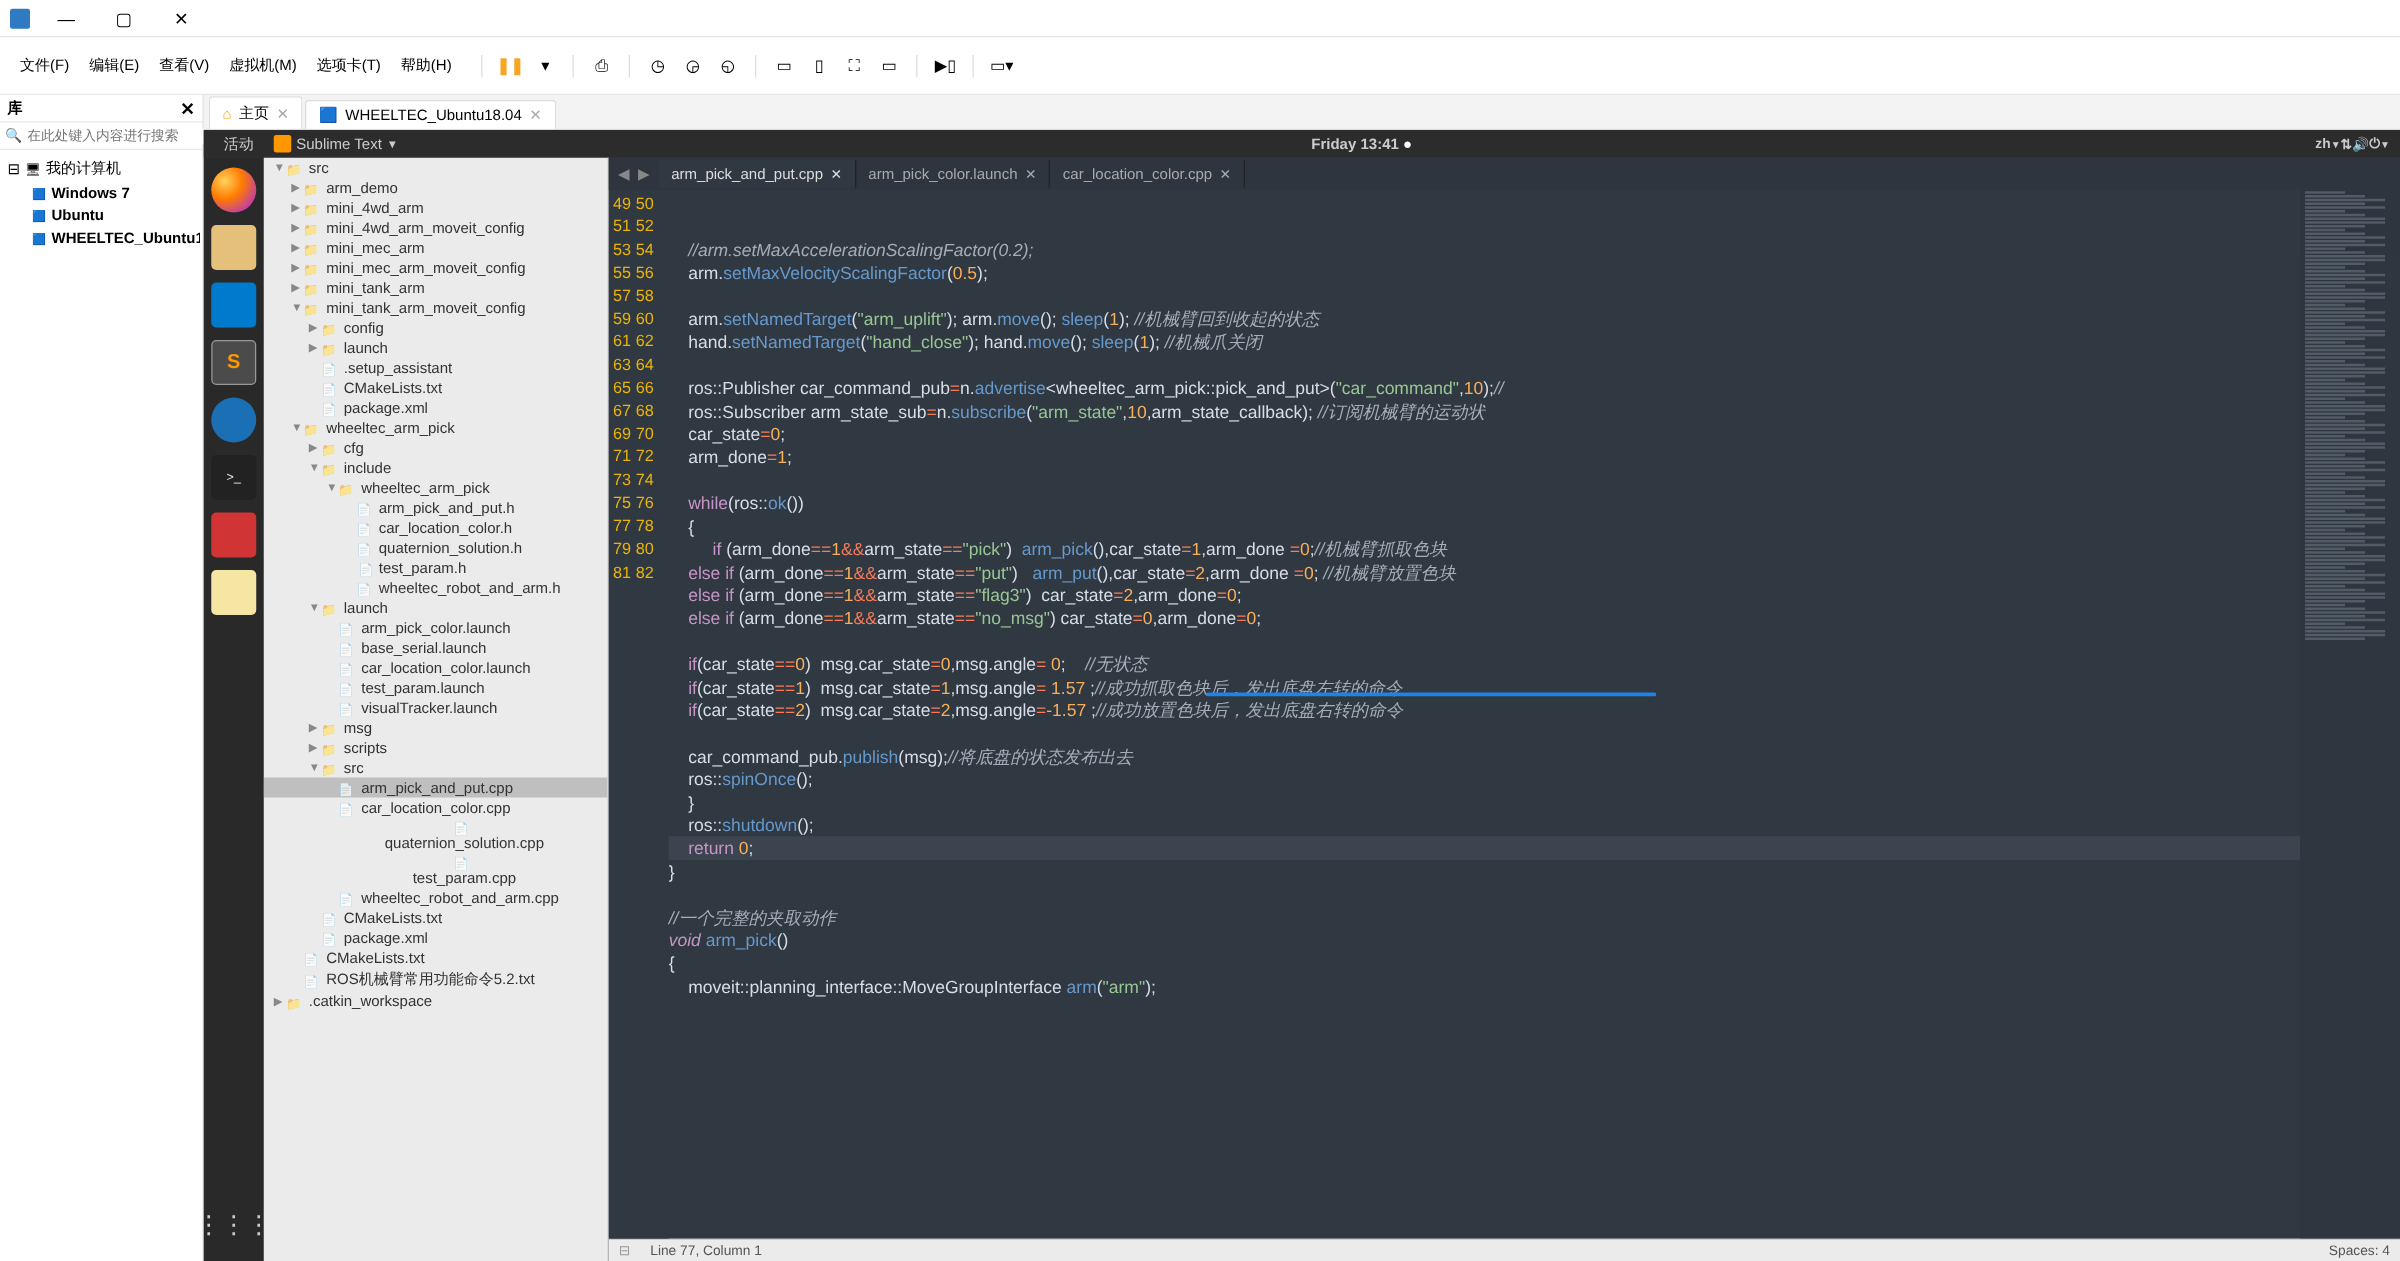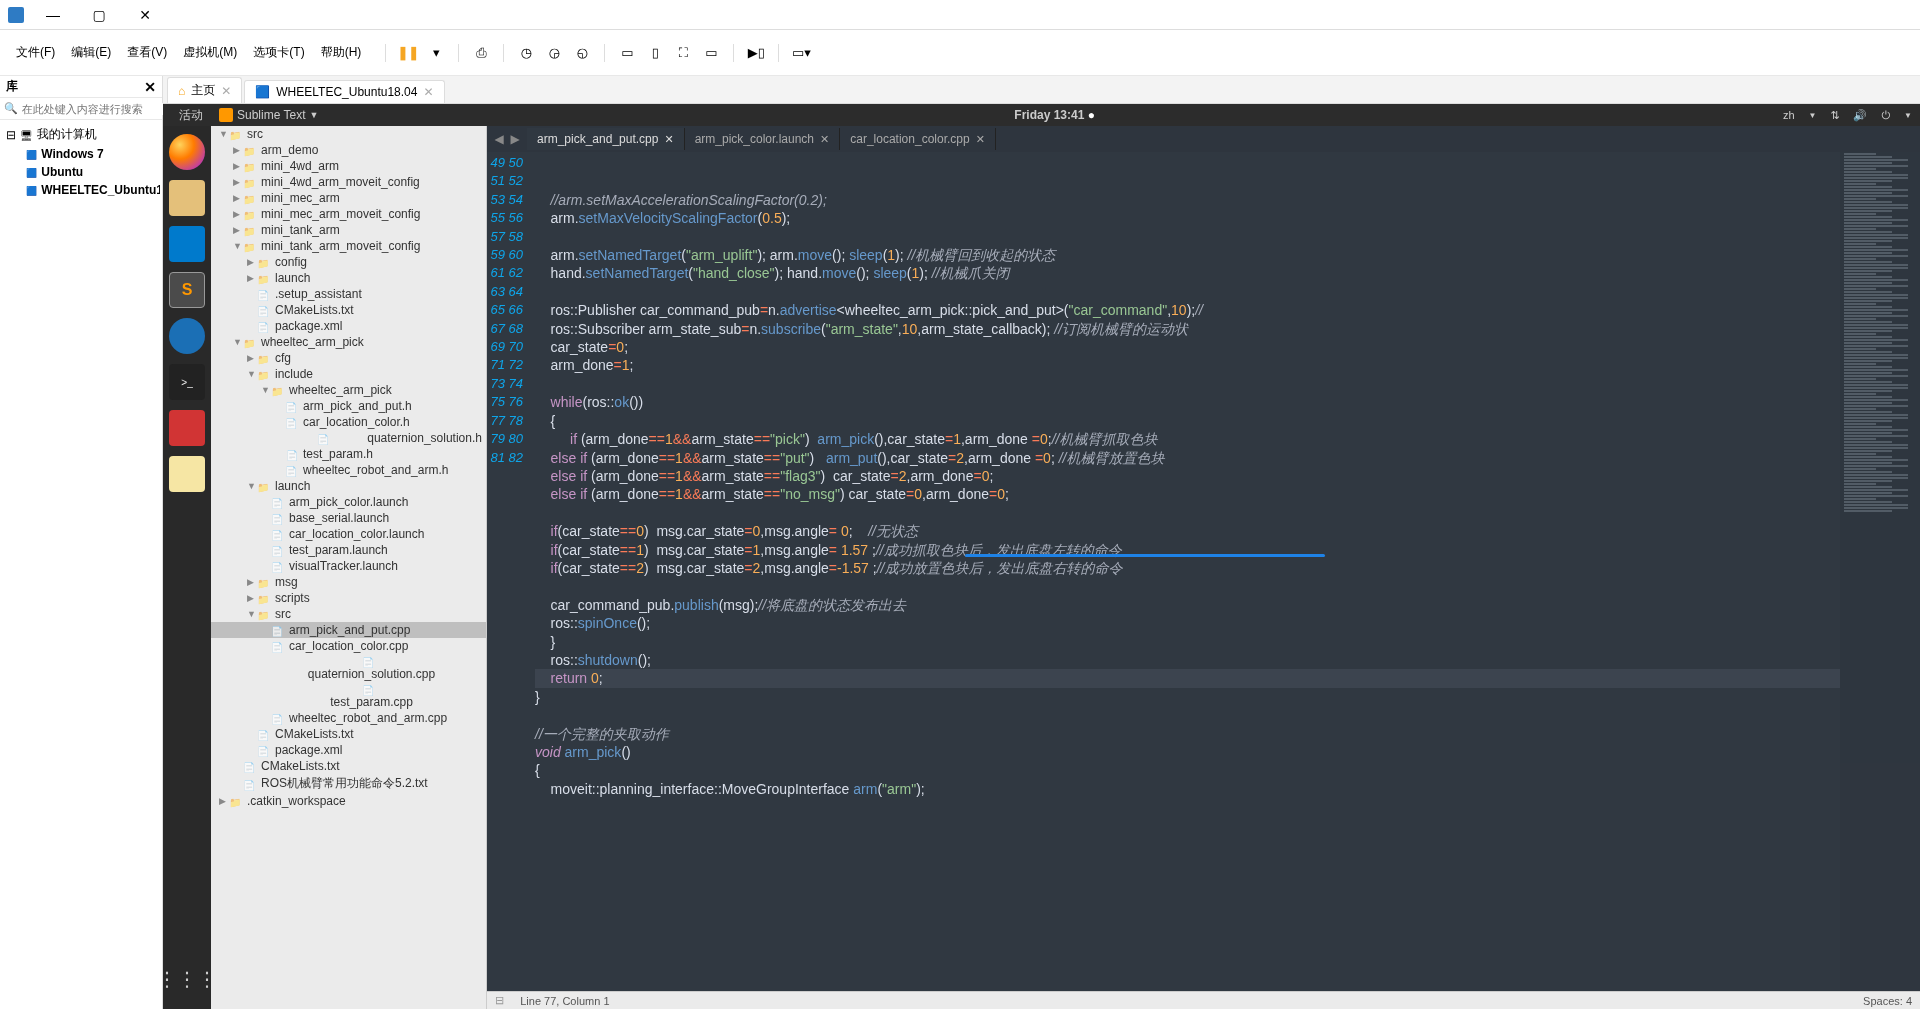--- a/index.html
+++ b/index.html
@@ -38,21 +38,21 @@
 .vmware-tabs .vtab .close { color: #aaa; font-size: 12px; }
 
 
 .guest { flex: 1; display: flex; flex-direction: column; background: #333; }
 .ubuntu-topbar { height: 22px; background: #2c2c2c; color: #ccc; display: flex; align-items: center; font-size: 12px; padding: 0 8px; }
 .ubuntu-topbar .activities { padding: 0 8px; }
 .ubuntu-topbar .app-ind { display: flex; align-items: center; gap: 4px; padding: 0 8px; }
 .ubuntu-topbar .app-ind .st-ic { width: 14px; height: 14px; background: #ff9800; border-radius: 2px; }
 .ubuntu-topbar .clock { flex: 1; text-align: center; font-weight: 600; }
 .ubuntu-topbar .clock .dot { color: #fff; }
-.ubuntu-topbar .sys { display: flex; gap: 14px; align-items: center; }
+.ubuntu-topbar .sys { display: flex; gap: 0; align-items: center; font-weight: bold; }
 .ubuntu-topbar .sys span { font-size: 11px; }
 
 .sublime-titlebar { height: 22px; background: #323232; color: #ccc; display: flex; align-items: center; justify-content: center; font-size: 12px; }
 .sublime-menubar { height: 22px; background: #383838; color: #ccc; display: flex; align-items: center; font-size: 12px; padding-left: 8px; }
 .sublime-menubar .smitem { padding: 0 8px; cursor: pointer; }
 
 .sublime-body { flex: 1; display: flex; overflow: hidden; }
 
 .ubuntu-dock { width: 48px; background: rgba(40,40,40,0.9); display: flex; flex-direction: column; align-items: center; padding-top: 8px; gap: 10px; }
 .ubuntu-dock .dock-item { width: 36px; height: 36px; border-radius: 4px; display: flex; align-items: center; justify-content: center; cursor: pointer; }
@@ -79,21 +79,21 @@
 .sl-sidebar .row .file-ic::before { content: "📄"; font-size: 10px; opacity: 0.7; }
 
 .editor { flex: 1; display: flex; flex-direction: column; background: #303841; color: #d8dee9; font-family: Consolas, "Courier New", monospace; font-size: 14px; position: relative; }
 .editor-tabs { height: 26px; background: #2e353e; display: flex; align-items: center; font-size: 12px; }
 .editor-tabs .nav { width: 40px; display: flex; justify-content: space-around; color: #888; padding: 0 4px; }
 .editor-tabs .etab { padding: 4px 10px; color: #aaa; display: flex; align-items: center; gap: 6px; cursor: pointer; border-right: 1px solid #222; }
 .editor-tabs .etab.active { background: #303841; color: #ddd; }
 .editor-tabs .etab .close { font-size: 11px; }
 
 .code-area { flex: 1; display: flex; overflow: hidden; position: relative; }
-.gutter { width: 48px; background: #303841; color: #0ea5e9; text-align: right; padding-right: 12px; line-height: 18.4px; font-size: 13px; user-select: none; padding-top: 2px; font-style: italic; }
+.gutter { width: 48px; background: #303841; color: #eab308; text-align: right; padding-right: 12px; line-height: 18.4px; font-size: 13px; user-select: none; padding-top: 2px; }
 .code { flex: 1; line-height: 18.4px; white-space: pre; padding-top: 2px; position: relative; }
 .code .hl-line { position: absolute; left: 0; right: 0; height: 18.4px; background: #3c444f; z-index: 0; }
 .code pre { position: relative; z-index: 1; margin: 0; font-family: inherit; }
 
 .minimap { width: 80px; background: #2e353e; opacity: 0.6; }
 .minimap .mm-line { height: 2px; margin: 1px 4px; background: #6a7480; }
 .minimap .mm-line.s { width: 40%; }
 .minimap .mm-line.m { width: 60%; }
 .minimap .mm-line.l { width: 80%; }
 
@@ -326,21 +326,21 @@
             <div class="row" style="padding-left: 64px;">
               <span class="arrow"></span>
               <span class="file-ic"></span>
               <span>arm_pick_and_put.h</span>
             </div>
             <div class="row" style="padding-left: 64px;">
               <span class="arrow"></span>
               <span class="file-ic"></span>
               <span>car_location_color.h</span>
             </div>
-            <div class="row" style="padding-left: 64px; justify-content: space-between;">
+            <div class="row" style="padding-left: 64px;">
               <span class="arrow"></span>
               <span class="file-ic"></span>
               <span>quaternion_solution.h</span>
             </div>
             <div class="row" style="padding-left: 64px; text-align: right;">
               <span class="arrow"></span>
               <span class="file-ic"></span>
               <span>test_param.h</span>
             </div>
             <div class="row" style="padding-left: 64px;">

